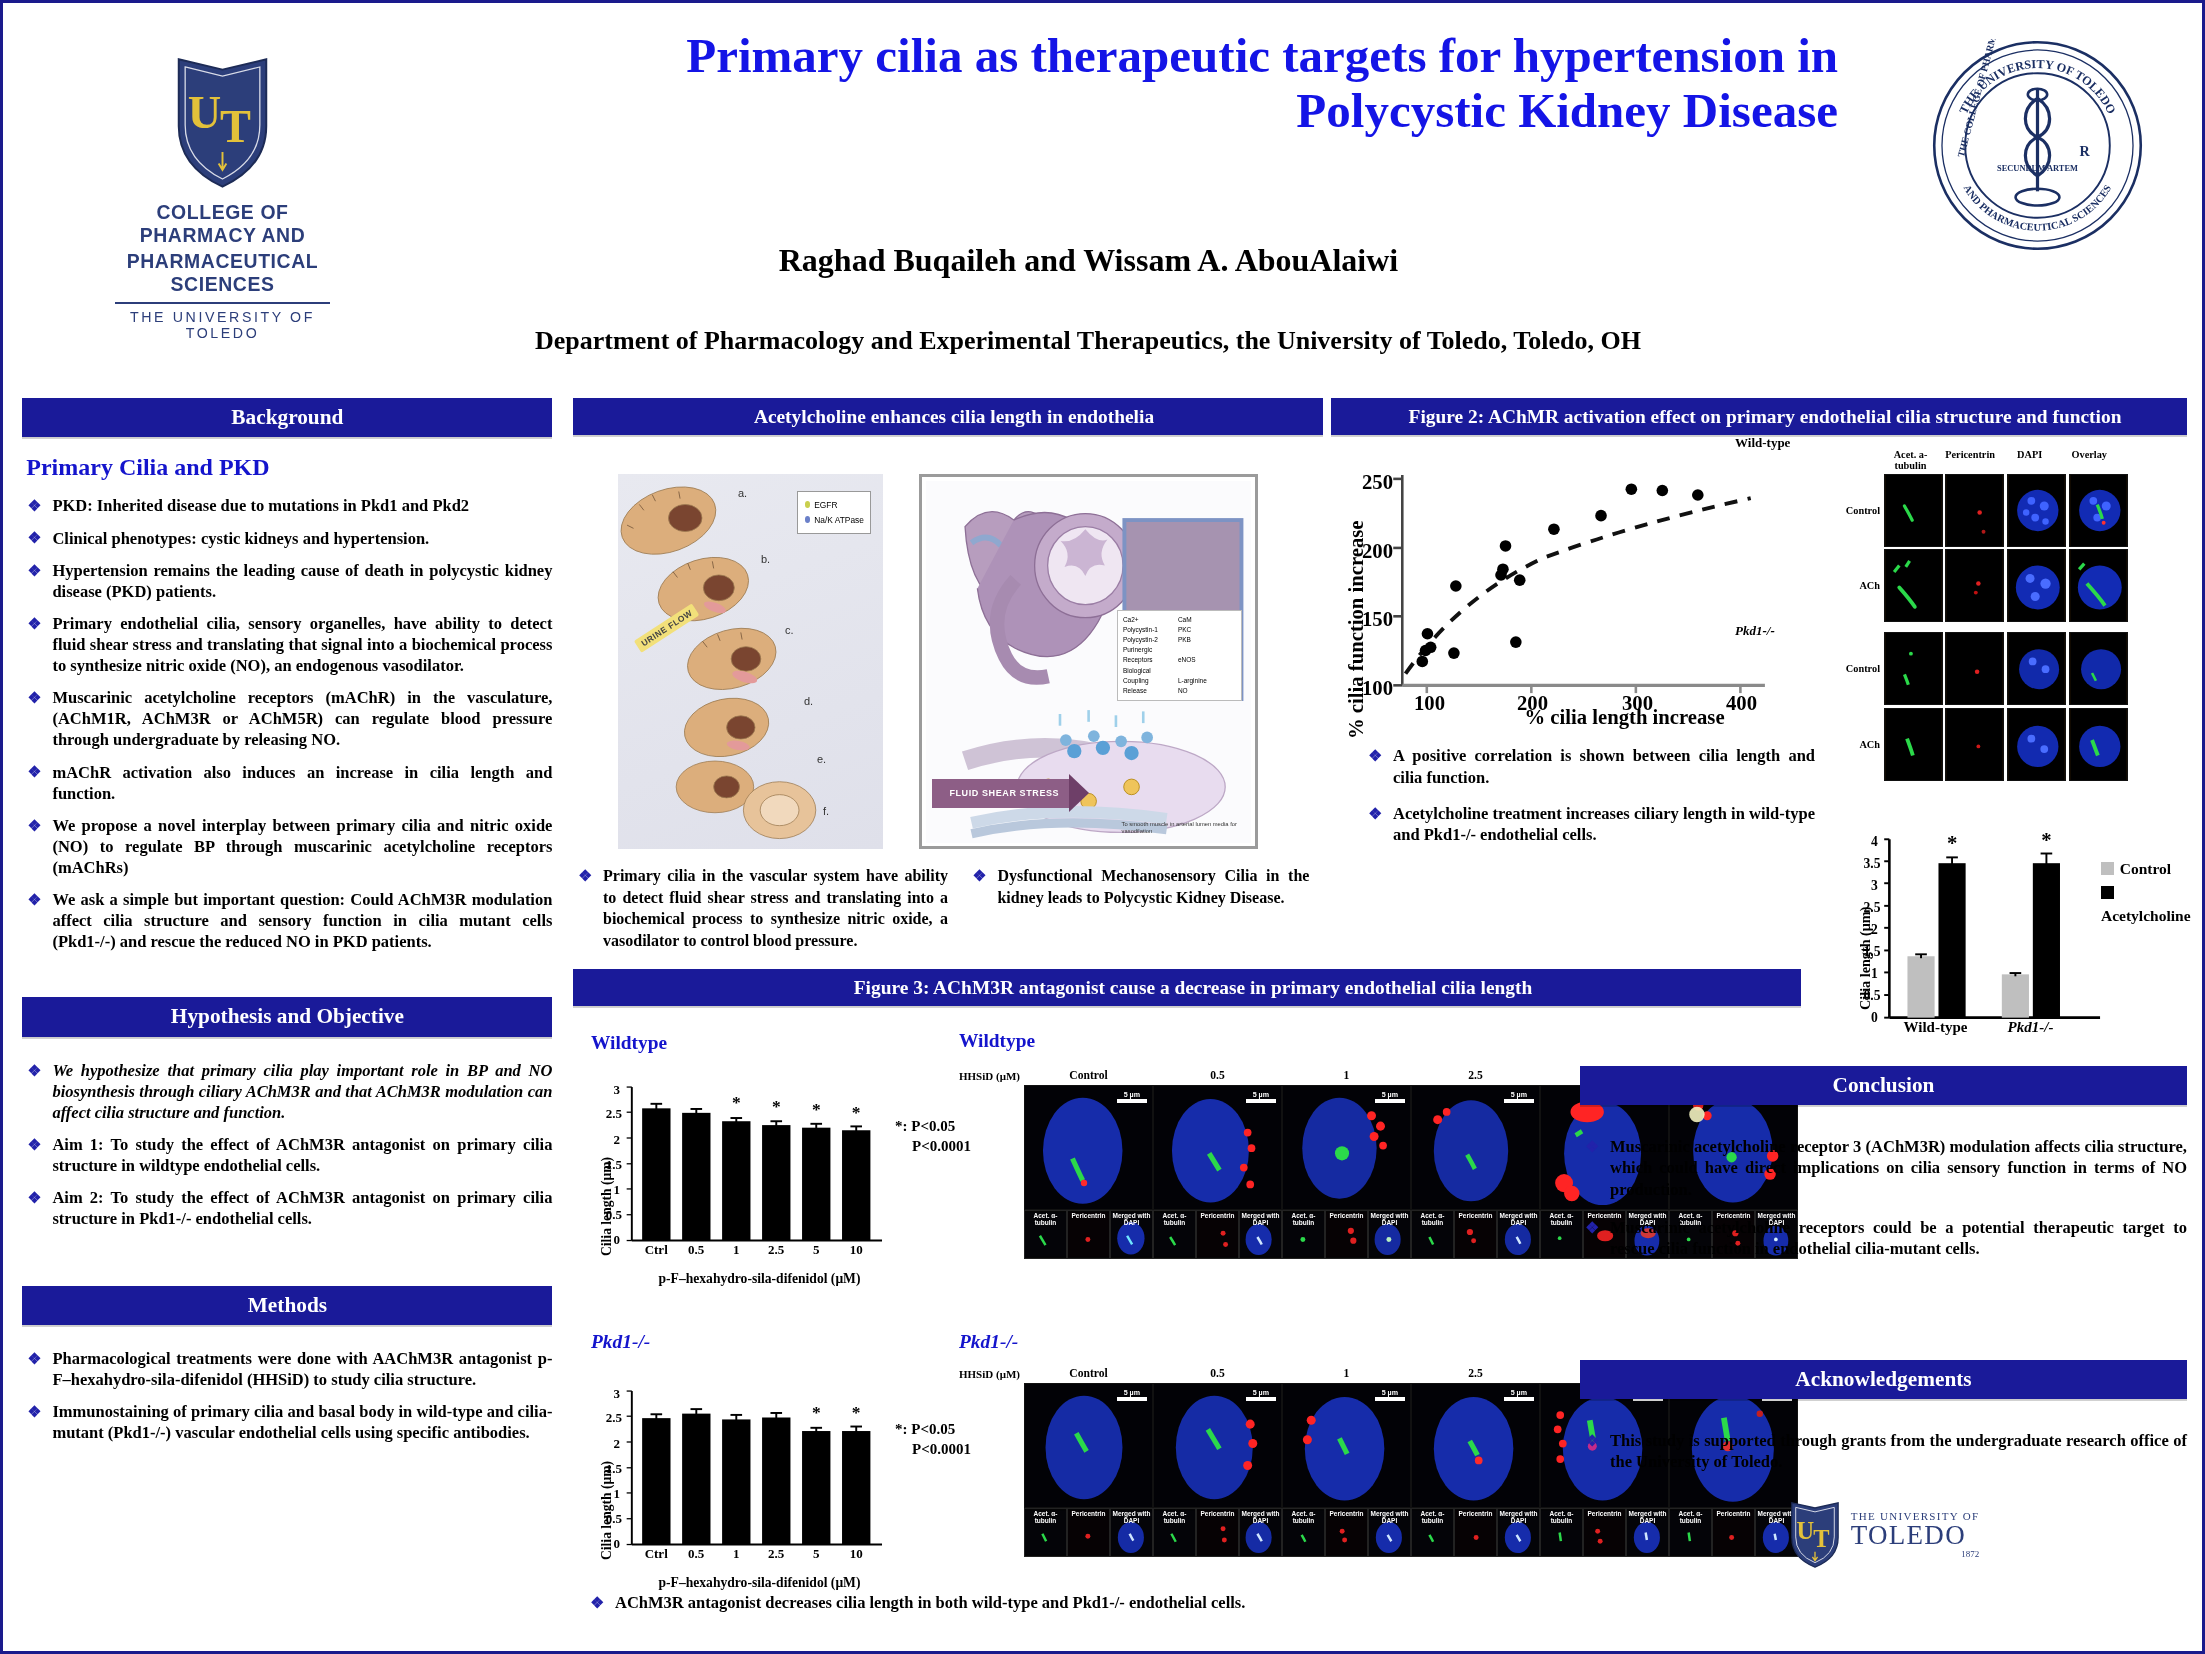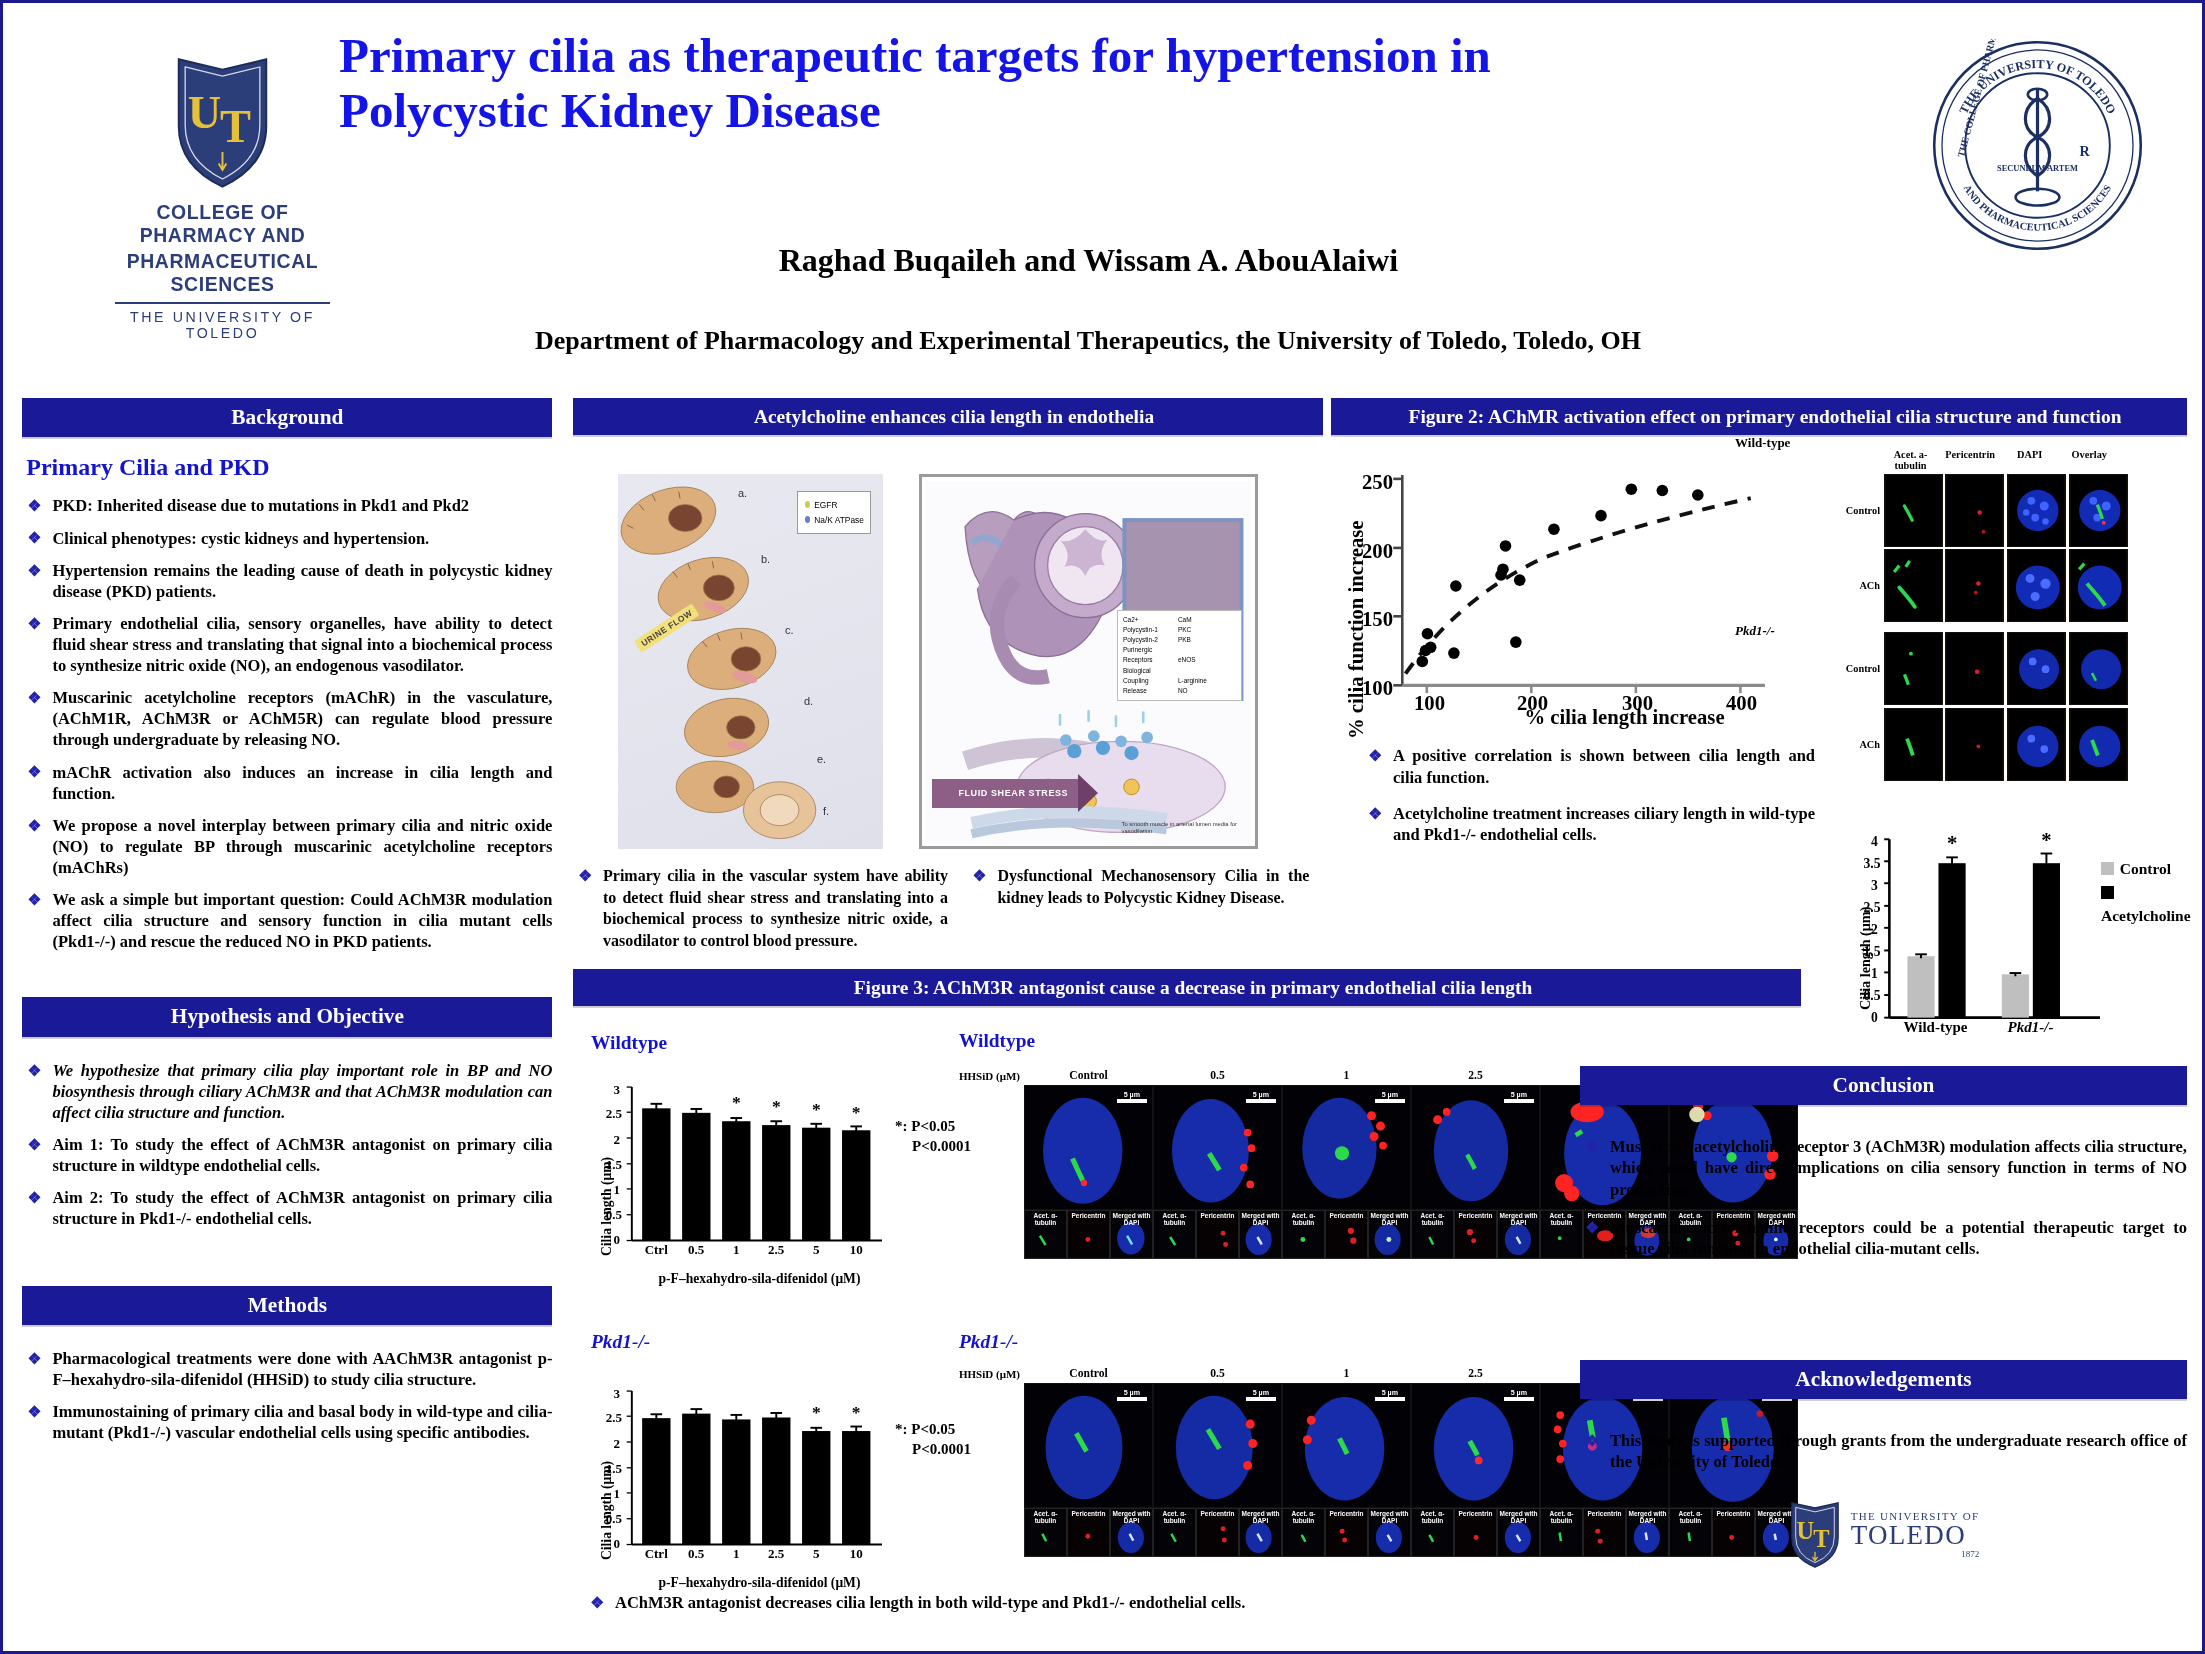--- a/index.html
+++ b/index.html
@@ -8,21 +8,21 @@
   
   .header{position:absolute;left:0;top:0;width:100%;height:378px;}
   .ut-logo{position:absolute;left:103px;top:52px;width:233px;text-align:center;}
   .shield{width:103px;height:136px;margin:0 auto;position:relative;}
   .shield svg{display:block;}
   .cop-line1,.cop-line2{color:#2c3e7a;font-family:"Liberation Sans",sans-serif;font-weight:bold;letter-spacing:0.6px;}
   .cop-line1{font-size:19.4px;margin-top:10.3px;}
   .cop-line2{font-size:19.4px;margin-top:2.6px;}
   .cop-rule{height:1.9px;background:#2c3e7a;margin:6.5px 9px 5.2px;}
   .cop-line3{color:#2c3e7a;font-family:"Liberation Sans",sans-serif;font-size:14.2px;letter-spacing:2.6px;}
-  .title{position:absolute;left:336px;top:26px;width:1499px;text-align:left;font-weight:bold;font-size:49px;line-height:1.12;color:#1414e6;font-family:"Liberation Serif",serif;}
+  .title{position:absolute;left:336px;top:26px;width:1499px;text-align:right;font-weight:bold;font-size:49px;line-height:1.12;color:#1414e6;font-family:"Liberation Serif",serif;}
   .authors{position:absolute;left:336px;top:239px;width:1499px;text-align:center;font-weight:bold;font-size:32px;color:#000;}
   .dept{position:absolute;left:271px;top:323px;width:1628px;text-align:center;font-weight:bold;font-size:26px;color:#000;}
   .seal{position:absolute;right:58px;top:36px;width:213px;height:213px;}
   
   .bar{background:#1a1a99;color:#fff;font-weight:bold;text-align:center;font-size:21.3px;line-height:1;padding:9px 0 9px;box-shadow:0 1.9px 0 rgba(0,0,0,.2);}
   .bar.sm{font-size:19.4px;padding-left:12px;}
   
   .colL{position:absolute;left:19.4px;top:395px;width:530px;}
   .colM{position:absolute;left:570px;top:395px;width:750px;}
   .colR{position:absolute;left:1328px;top:395px;width:856px;}
@@ -36,21 +36,21 @@
   .figwrap{position:relative;}
   .cap{font-weight:bold;font-size:16px;line-height:1.28;text-align:justify;}
   
   .kidneyfig{position:absolute;left:45px;top:39px;width:265px;height:375px;background:linear-gradient(160deg,#e8e9f0,#dfe0ea);}
   .vesselfig{position:absolute;left:346px;top:39px;width:339px;height:375px;background:#fff;border:3.9px solid #9b9b9b;box-sizing:border-box;padding:3.9px;}
   .vesselinner{width:100%;height:100%;background:#fbfbfd;position:relative;overflow:hidden;}
   .legendbox{position:absolute;right:11.6px;top:17px;background:#fff;border:0.6px solid #999;font-size:8.4px;padding:5.2px 6.5px;font-family:"Liberation Sans",sans-serif;line-height:1.8;}
   .legdot{display:inline-block;width:5.8px;height:7.1px;border-radius:50% 50% 50% 50%;vertical-align:-0.6px;margin-right:3.9px;}
   .lbl-abcdef{position:absolute;font-size:11px;font-family:"Liberation Sans",sans-serif;color:#333;}
   .urineflow{position:absolute;left:14.2px;top:147px;transform:rotate(-33deg);background:#f2e07a;color:#444;font-size:8.4px;font-weight:bold;font-family:"Liberation Sans",sans-serif;padding:1.9px 5.2px;border-radius:1.9px;letter-spacing:0.6px;}
-  .shearbox{position:absolute;left:6.5px;bottom:35px;width:120px;height:28.4px;background:#8d5e86;color:#fff;font-size:9px;font-family:"Liberation Sans",sans-serif;display:flex;align-items:center;padding-left:26px;letter-spacing:0.6px;font-weight:bold;}
+  .shearbox{position:absolute;left:6.5px;bottom:35px;width:120px;height:28.4px;background:#8d5e86;color:#fff;font-size:9px;font-family:"Liberation Sans",sans-serif;display:flex;align-items:center;padding-left:17px;letter-spacing:0.6px;font-weight:bold;}
   .shearbox:after{content:"";position:absolute;right:-19.4px;top:-5.2px;border-left:20.7px solid #6e3f68;border-top:19.4px solid transparent;border-bottom:19.4px solid transparent;}
   .minilegend{position:absolute;right:9px;top:129px;background:#fff;border:0.6px solid #bbb;font-size:6.5px;font-family:"Liberation Sans",sans-serif;padding:3.9px 5.2px;line-height:1.55;width:113px;}
   .minilegend .c1{display:inline-block;width:55px;}
   
   .chart{position:relative;font-family:"Liberation Serif",serif;}
   .axis-y-label{position:absolute;font-weight:bold;transform:rotate(-90deg);transform-origin:left top;white-space:nowrap;}
   .tick{position:absolute;font-weight:bold;}
   .mcell{background:#a16207;position:relative;overflow:hidden;border:0.6px solid #111;}
   .scalebar{position:absolute;right:5.2px;top:5.2px;width:30px;}
   .scalebar .sbline{height:3.9px;background:#fff;}

